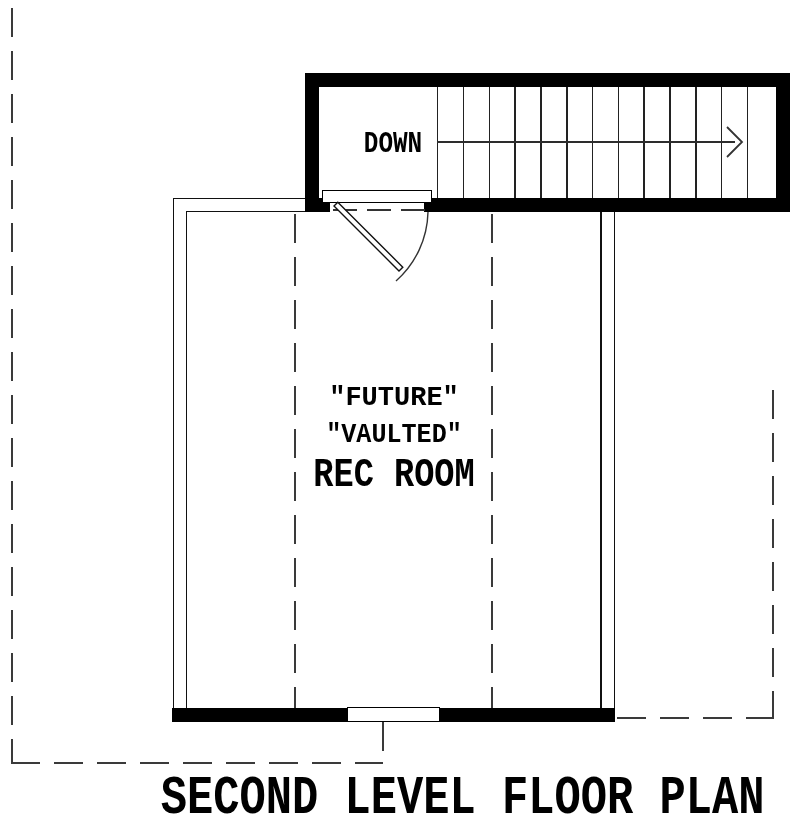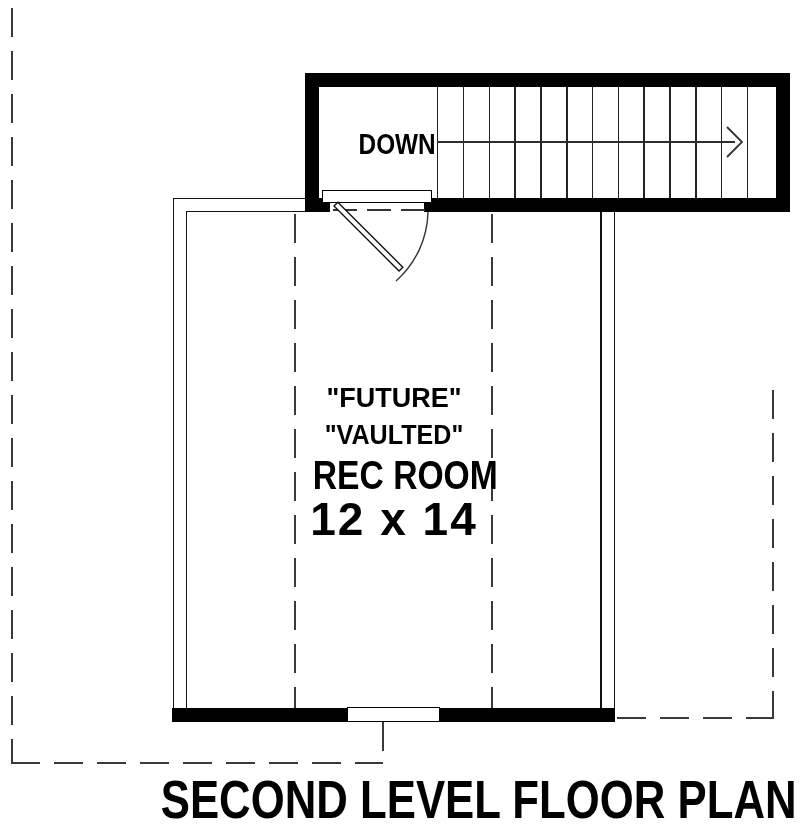--- a/index.html
+++ b/index.html
@@ -1,18 +1,18 @@
 <!DOCTYPE html>
 <html><head>
 <meta charset="utf-8">
 <style>
   html,body{margin:0;padding:0;background:#ffffff;}
   #canvas{
     position:relative;width:800px;height:825px;background:#ffffff;overflow:hidden;
-    font-family:Liberation Sans, sans-serif;color:#000;
+    font-family:Liberation Mono, monospace;color:#000;
   }
   .abs{position:absolute;}
   
   .dash-v{width:2px;background:repeating-linear-gradient(180deg,#3a3a3a 0 29px,transparent 29px 43px);}
   .dash-h{height:2px;background:repeating-linear-gradient(90deg,#3a3a3a 0 29px,transparent 29px 43px);}
   .dash-short-h{height:2px;background:repeating-linear-gradient(90deg,#333 0 24px,transparent 24px 34px);}
   
   .stair-box{left:305px;top:73px;width:485px;height:139px;border:14px solid #000;box-sizing:border-box;background:#fff;}
   .treads{left:437px;top:87px;width:311px;height:111px;
     background:repeating-linear-gradient(90deg,#222 0 1.5px,transparent 1.5px 25.8px);}
@@ -82,17 +82,16 @@
 
   <svg class="abs overlay" viewBox="0 0 800 825">
     <polygon points="334,206 399,271 402.8,267.2 337.8,202.2" fill="#ffffff" stroke="#111111" stroke-width="1.4"></polygon>
     <path d="M 396 281 A 95 95 0 0 0 428 212" fill="none" stroke="#333333" stroke-width="1.4"></path>
     <polyline points="727,127 742,142 727,157" fill="none" stroke="#333333" stroke-width="1.8"></polyline>
   </svg>
 
   <div class="abs labels lbl-future">"FUTURE"</div>
   <div class="abs labels lbl-vaulted">"VAULTED"</div>
   <div class="abs labels lbl-name">REC ROOM</div>
-  <div class="abs labels lbl-dims">12 x 14</div>
 
   <div class="abs title">SECOND LEVEL FLOOR PLAN</div>
 
 </div>
 
 </body></html>

